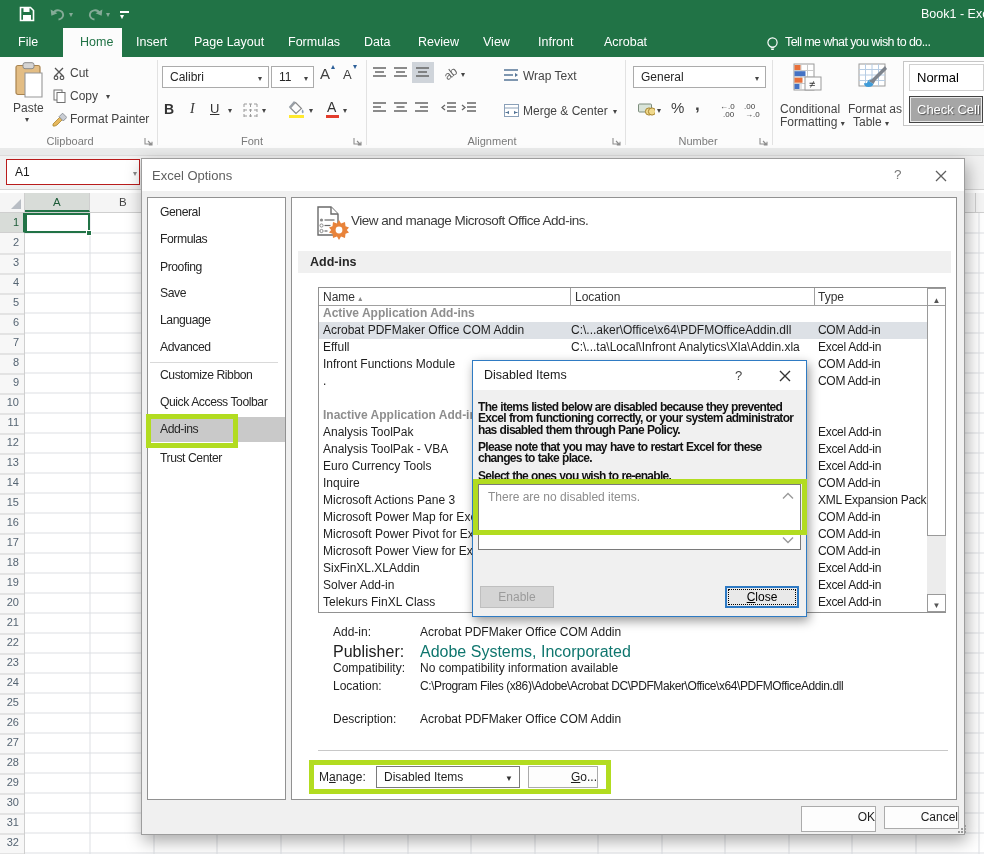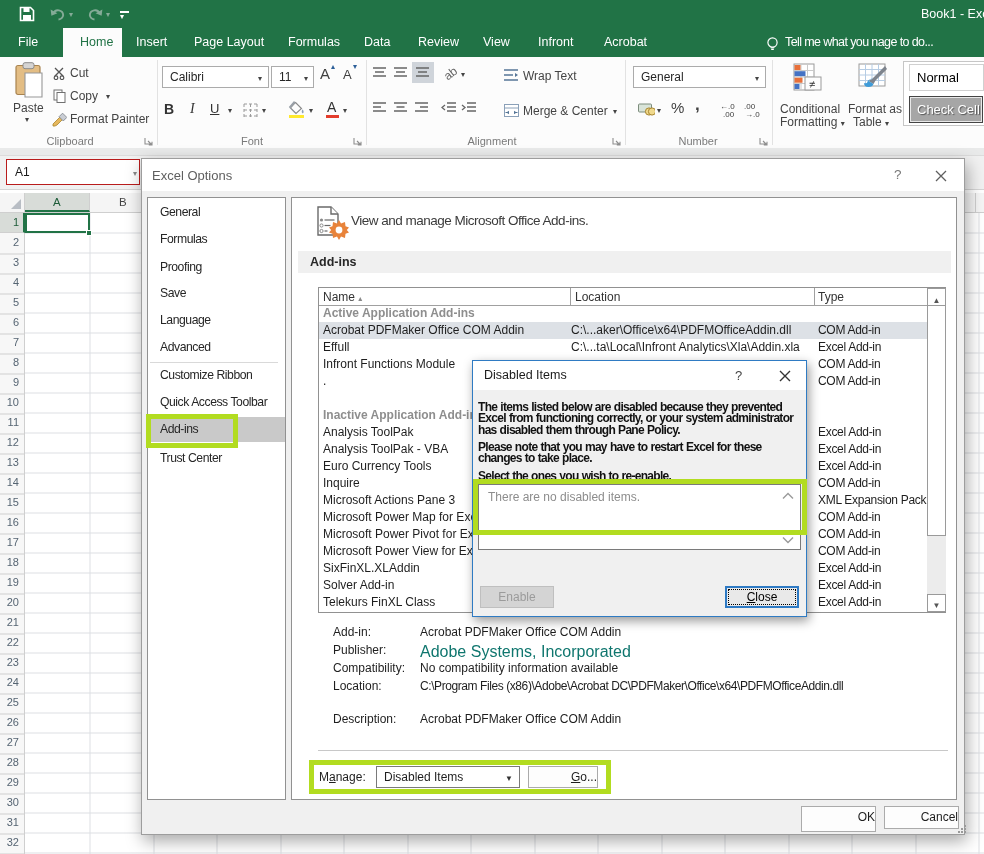--- a/index.html
+++ b/index.html
@@ -88,21 +88,21 @@
     <div class="tab t" style="left:288px">Formulas</div>
     <div class="tab t" style="left:364px">Data</div>
     <div class="tab t" style="left:418px">Review</div>
     <div class="tab t" style="left:483px">View</div>
     <div class="tab t" style="left:538px">Infront</div>
     <div class="tab t" style="left:604px">Acrobat</div>
     <svg style="left:766px;top:9px" width="13" height="15" viewBox="0 0 13 15">
       <circle cx="6.5" cy="5.5" r="4.6" fill="none" stroke="#fff" stroke-width="1.2"></circle>
       <path d="M4.8 10.8 h3.4 M5.2 12.4 h2.6" stroke="#fff" stroke-width="1.1"></path>
     </svg>
-    <div class="tab t" style="left:785px;letter-spacing:-0.6px">Tell me what you nage to do...</div>
+    <div class="tab t" style="left:785px;letter-spacing:-0.6px">Tell me what you wish to do...</div>
   </div>
   <div id="ribbon">
     <div class="gsep" style="left:157px"></div>
     <div class="gsep" style="left:366px"></div>
     <div class="gsep" style="left:625px"></div>
     <div class="gsep" style="left:772px"></div>
     <div class="glabel t" style="left:45px;width:50px">Clipboard</div>
     <div class="glabel t" style="left:237px;width:30px">Font</div>
     <div class="glabel t" style="left:462px;width:60px">Alignment</div>
     <div class="glabel t" style="left:673px;width:50px">Number</div>
@@ -444,21 +444,21 @@
             <span class="n t">Telekurs FinXL Class</span>
             <span class="y t">Excel Add-in</span>
           </div>
         <div style="left:608px;top:0;width:19px;height:324px;background:#ececec"></div>
         <div style="left:608px;top:0;width:19px;height:248px;background:#fff;border:1px solid #9a9a9a"></div>
         <div style="left:608px;top:0;width:19px;height:18px;background:#fff;border:1px solid #9a9a9a;text-align:center"><span style="position:static;font-size:8px;color:#555">▲</span></div>
         <div style="left:608px;top:306px;width:19px;height:18px;background:#fff;border:1px solid #9a9a9a;text-align:center;line-height:16px"><span style="position:static;font-size:8px;color:#555">▼</span></div>
       </div>
       <div class="t" style="left:41px;top:427px;font-size:12px;color:#1e1e1e">Add-in:</div>
       <div class="t" style="left:128px;top:427px;font-size:12px;color:#1e1e1e">Acrobat PDFMaker Office COM Addin</div>
-      <div class="t" style="left:41px;top:445px;font-size:12px;color:#1e1e1e">Publisher:</div>
+      <div class="t" style="left:41px;top:445px;font-size:16px;color:#1e1e1e">Publisher:</div>
       <div class="t" style="left:128px;top:445px;font-size:16px;color:#0f766e">Adobe Systems, Incorporated</div>
       <div class="t" style="left:41px;top:463px;font-size:12px;color:#1e1e1e">Compatibility:</div>
       <div class="t" style="left:128px;top:463px;font-size:12px;color:#1e1e1e">No compatibility information available</div>
       <div class="t" style="left:41px;top:481px;font-size:12px;color:#1e1e1e">Location:</div>
       <div class="t" style="left:128px;top:481px;font-size:12px;letter-spacing:-0.42px;color:#1e1e1e">C:\Program Files (x86)\Adobe\Acrobat DC\PDFMaker\Office\x64\PDFMOfficeAddin.dll</div>
       <div class="t" style="left:41px;top:514px;font-size:12px;color:#1e1e1e">Description:</div>
       <div class="t" style="left:128px;top:514px;font-size:12px;color:#1e1e1e">Acrobat PDFMaker Office COM Addin</div>
       <div style="left:26px;top:552px;width:630px;height:1px;background:#c8c8c8"></div>
       <div class="t" style="left:27px;top:572px;font-size:12px;color:#1e1e1e">M<span style="position:static;text-decoration:underline">a</span>nage:</div>
       <div style="left:84px;top:568px;width:144px;height:22px;background:#fff;border:1px solid #7a7a7a">

